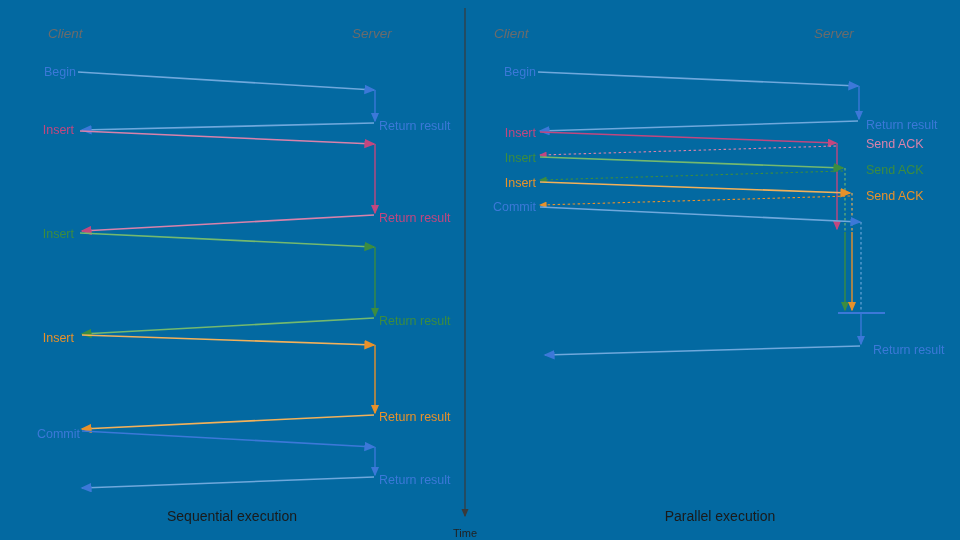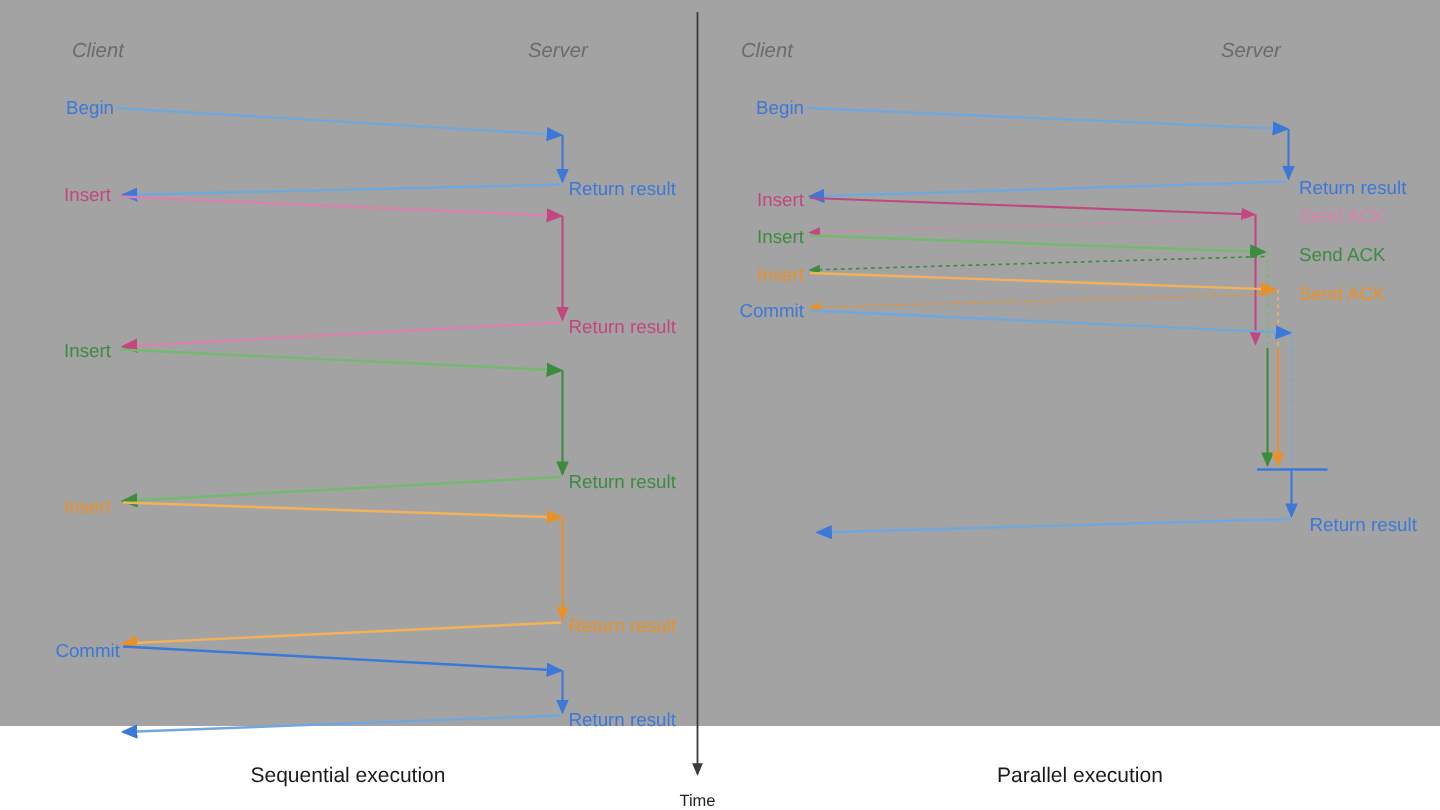--- a/index.html
+++ b/index.html
@@ -1,18 +1,18 @@
 <!DOCTYPE html>
 <html><head>
 <meta charset="utf-8">
 <style>
   html,body{margin:0;padding:0;background:#ffffff;}
   body{width:960px;height:540px;overflow:hidden;
        font-family:"Liberation Sans","DejaVu Sans",sans-serif;}
-  #stage{position:relative;width:960px;height:484px;background:#a3a3a3;}
+  #stage{position:relative;width:960px;height:540px;background:#0369a1;}
   svg{position:absolute;top:0;left:0;}
   text{font-family:"Liberation Sans","DejaVu Sans",sans-serif;}
   .actor{font-size:13.5px;font-style:italic;fill:#6b6b6b;}
   .msg{font-size:12.5px;}
   .caption{font-size:14px;fill:#1a1a1a;}
   .axis-label{font-size:11px;fill:#222;}
 </style>
 </head>
 <body>
 

